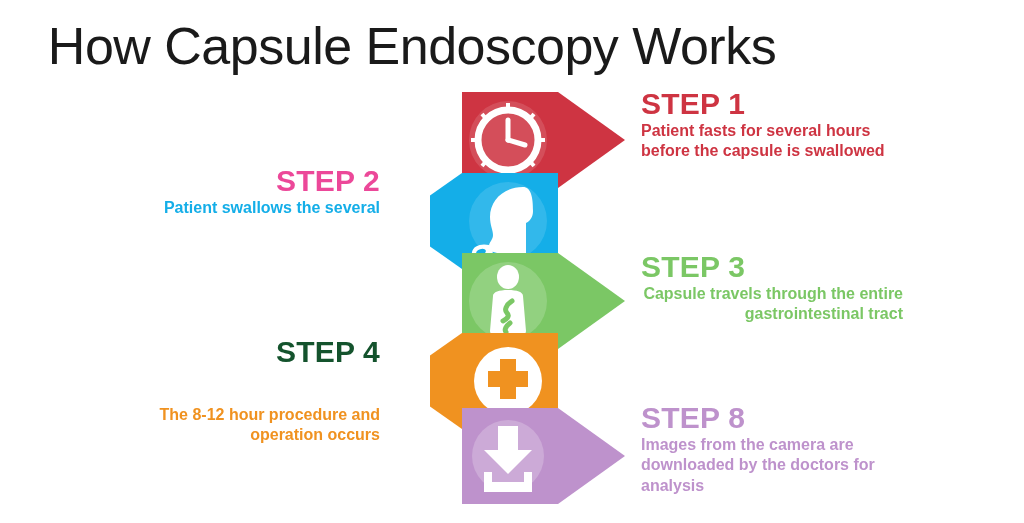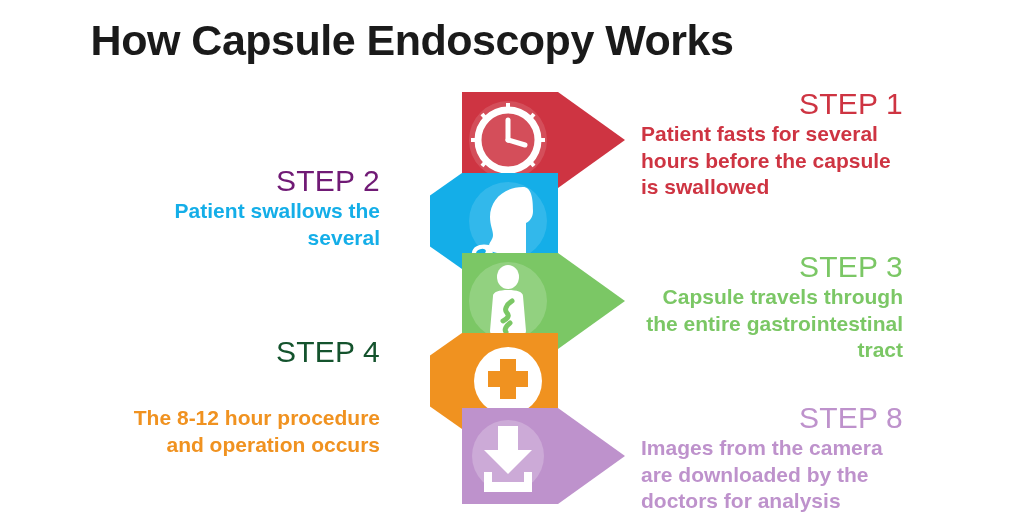--- a/index.html
+++ b/index.html
@@ -22,22 +22,22 @@
     background: #ffffff;
   }
 
   
   #title {
     position: absolute;
     top: 16px;
     left: 0;
     width: 824px;
     text-align: center;
-    font-size: 43px;
-    font-weight: 700;
+    font-size: 52px;
+    font-weight: 400;
     letter-spacing: -0.5px;
     color: #1a1a1a;
     font-family: "Liberation Sans", sans-serif;
   }
 
   
   .arrow-row {
     position: absolute;
     left: 0;
     width: 1024px;
@@ -54,29 +54,28 @@
   
   .step-text {
     position: absolute;
     width: 262px;
   }
   .step-text.right { left: 641px; text-align: left; }
   .step-text.left  { left: 118px; width: 262px; text-align: right; }
 
   .step-title {
     font-size: 30px;
-    font-weight: 400;
+    font-weight: 700;
     line-height: 1.04;
     letter-spacing: 0.2px;
     margin: 0 0 2px 0;
     font-family: "Liberation Sans", sans-serif;
-    text-align: right;
   }
   .step-desc {
-    font-size: 21px;
+    font-size: 16px;
     font-weight: 600;
     line-height: 1.26;
     margin: 0;
     font-family: "Liberation Sans", sans-serif;
   }
 </style>
 </head>
 <body>
 
 <div id="infographic">
@@ -119,21 +118,21 @@
       <g>
         <circle cx="78" cy="48" r="39" fill="#ffffff" opacity="0.13"></circle>
         <path d="M93 14 C74 14 60 27 60 44 C60 52 63 57 63 62 C63 67 59 69 59 73
                  C59 78 64 80 69 80 L69 86 L96 86 L96 50 C100 48 103 44 103 38
                  C103 24 101 14 93 14 Z" fill="#ffffff"></path>
         <path d="M59 72 C51 70 43 73 42 79 C41 85 48 89 56 87 C62 85 64 79 62 75 Z" fill="#ffffff"></path>
         <ellipse cx="51" cy="79" rx="5" ry="3" fill="#14AEE8" transform="rotate(-18 51 79)"></ellipse>
       </g>
     </svg>
     <div class="step-text left" style="top:-8px;">
-      <div class="step-title" style="color:#701a75;">STEP 2</div>
+      <div class="step-title" style="color:#ec4899;">STEP 2</div>
       <div class="step-desc" style="color:#14AEE8;">Patient swallows the several</div>
     </div>
   </div>
 
   <div class="arrow-row" style="top:253px;">
     <svg class="arrow-svg" width="200" height="96" viewBox="0 0 200 96">
       <path d="M32 0 H128 V0 L195 48 L128 96 V96 H32 Z" fill="#7BC765"></path>
 
       <g>
         <circle cx="78" cy="48" r="39" fill="#ffffff" opacity="0.18"></circle>

